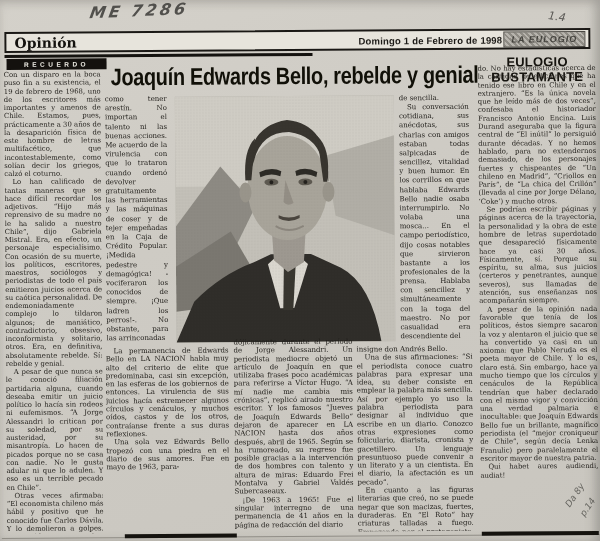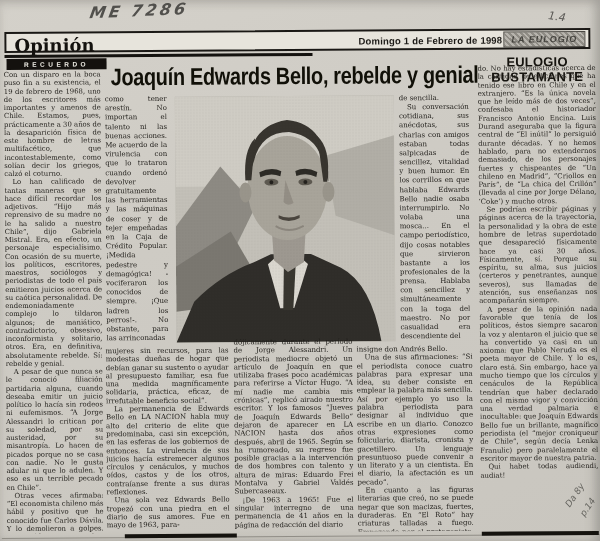--- a/index.html
+++ b/index.html
@@ -22,21 +22,21 @@
   .hw-br1{left:560px;top:492px;font-size:9px;transform:rotate(-55deg);color:#5a5954;opacity:.9;}
   .hw-br2{left:576px;top:504px;font-size:9px;transform:rotate(-55deg);color:#5a5954;opacity:.9;}
 
   
   .masthead{
     position:absolute;left:6px;top:30px;width:586px;height:21px;
     background:#e7e4dc;border:2px solid #1a1815;box-sizing:border-box;
   }
   .masthead .section{
     position:absolute;left:8px;top:1px;font-family:"DejaVu Serif",serif;
-    font-weight:bold;font-size:18px;color:#14120f;
+    font-weight:bold;font-size:14px;color:#14120f;
   }
   .masthead .date{
     position:absolute;left:352px;top:4px;font-family:"Liberation Sans",sans-serif;
     font-weight:bold;font-size:9.5px;color:#1c1a17;letter-spacing:.2px;
   }
   .masthead .logo{
     position:absolute;right:3px;top:1px;width:80px;height:14px;
     background:repeating-linear-gradient(45deg,#8f8c85 0 2px,#b7b4ad 2px 4px);
     border:1px solid #4a4843;color:rgba(52,50,46,.85);
     font-family:"Liberation Sans",sans-serif;font-weight:bold;font-style:italic;
@@ -150,21 +150,20 @@
       <p>Lo han calificado de tantas maneras que se hace difícil recordar los adjetivos. “Hijo más reprensivo de su madre no le ha salido a nuestro Chile”, dijo Gabriela Mistral. Era, en efecto, un personaje especialísimo. Con ocasión de su muerte, los políticos, escritores, maestros, sociólogos y periodistas de todo el país emitieron juicios acerca de su caótica personalidad. De endemoniadamente complejo lo tildaron algunos; de maniático, contradictorio, obsesivo, inconformista y solitario, otros. Era, en definitiva, absolutamente rebelde. Sí: rebelde y genial.</p>
       <p>A pesar de que nunca se le conoció filiación partidaria alguna, cuando deseaba emitir un juicio político lo hacía sin rodeos ni eufemismos. “A Jorge Alessandri lo critican por su soledad, por su austeridad, por su misantropía. Lo hacen de picados porque no se casa con nadie. No le gusta adular ni que lo adulen. Y eso es un terrible pecado en Chile”.</p>
       <p>Otras veces afirmaba: “El economista chileno más hábil y positivo que he conocido fue Carlos Dávila. Y lo demolieron a golpes. Dio vida a grandes, numerosas iniciativas financieras, que después utilizaron, omitiendo el nombre de su creador, por supuesto. El gran defecto de Dávila para los arrenquines y los mediocres: era socialista. Y en Chile ser socialista es</p>
     </div>
 
     <div class="col c2t">
       <p class="cont">como tener arestín. No importan el talento ni las buenas acciones. Me acuerdo de la virulencia con que lo trataron cuando ordenó devolver gratuitamente las herramientas y las máquinas de coser y de tejer empeñadas en la Caja de Crédito Popular. ¡Medida pedestre y demagógica! -vociferaron los conocidos de siempre. ¡Que ladren los perros!-. No obstante, para las arrinconadas</p>
     </div>
 
     <div class="col c2b">
-      <p class="cont">mujeres sin recursos, para las modestas dueñas de hogar que debían ganar su sustento o ayudar al presupuesto familiar, esa fue una medida magníficamente solidaria, práctica, eficaz, de irrefutable beneficio social”.</p>
       <p>La permanencia de Edwards Bello en LA NACION habla muy alto del criterio de elite que predominaba, casi sin excepción, en las esferas de los gobiernos de entonces. La virulencia de sus juicios hacía estremecer algunos círculos y cenáculos, y muchos oídos, castos y de los otros, contraíanse frente a sus duras reflexiones.</p>
       <p>Una sola vez Edwards Bello tropezó con una piedra en el diario de sus amores. Fue en mayo de 1963, para-</p>
     </div>
 
     <div class="col c3">
       <p class="cont">dójicamente durante el período de Jorge Alessandri. Un periodista mediocre objetó un artículo de Joaquín en que utilizaba frases poco académicas para referirse a Víctor Hugo. “A mí nadie me cambia mis crónicas”, replicó airado nuestro escritor. Y los famosos “Jueves de Joaquín Edwards Bello” dejaron de aparecer en LA NACION hasta dos años después, abril de 1965. Según se ha rumoreado, su regreso fue posible gracias a la intervención de dos hombres con talento y altura de miras: Eduardo Frei Montalva y Gabriel Valdés Subercaseaux.</p>
       <p>¡De 1963 a 1965! Fue el singular interregno de una permanencia de 41 años en la página de redacción del diario</p>
     </div>
 
     <div class="col c4t">
@@ -175,21 +174,21 @@
     <div class="col c4b">
       <p class="cont">insigne don Andrés Bello.</p>
       <p>Una de sus afirmaciones: “Si el periodista conoce cuatro palabras para expresar una idea, su deber consiste en emplear la palabra más sencilla. Así por ejemplo yo uso la palabra periodista para designar al individuo que escribe en un diario. Conozco otras expresiones como foliculario, diarista, cronista y gacetillero. Un lenguaje presuntuoso puede convenir a un literato y a un cientista. En el diario, la afectación es un pecado”.</p>
       <p>En cuanto a las figuras literarias que creó, no se puede negar que son macizas, fuertes, duraderas. En “El Roto” hay criaturas talladas a fuego. Empezando por el protagonista, Esmeral-</p>
     </div>
 
     <div class="col c5">
       <p class="cont">do. No hay estadísticas acerca de la cantidad de ediciones que ha tenido ese libro en Chile y en el extranjero. “Es la única novela que he leído más de dos veces”, confesaba el historiador Francisco Antonio Encina. Luis Durand aseguraba que la figura central de “El inútil” lo persiguió durante décadas. Y no hemos hablado, para no extendernos demasiado, de los personajes fuertes y chispeantes de “Un chileno en Madrid”, “Criollos en París”, de “La chica del Crillón” (llevada al cine por Jorge Délano, ‘Coke’) y mucho otros.</p>
       <p>Se podrían escribir páginas y páginas acerca de la trayectoria, la personalidad y la obra de este hombre de letras superdotado que desapareció físicamente hace ya casi 30 años. Físicamente, sí. Porque su espíritu, su alma, sus juicios (certeros y penetrantes, aunque severos), sus llamadas de atención, sus enseñanzas nos acompañarán siempre.</p>
       <p>A pesar de la opinión nada favorable que tenía de los políticos, éstos siempre sacaron la voz y alentaron el juicio que se ha convertido ya casi en un axioma: que Pablo Neruda es el poeta mayor de Chile. Y lo es, claro está. Sin embargo, hace ya mucho tiempo que los círculos y cenáculos de la República tendrían que haber declarado con el mismo vigor y convicción una verdad palmaria e inocultable: que Joaquín Edwards Bello fue un brillante, magnífico periodista (el “mejor croniqueur de Chile”, según decía Lenka Franulic) pero paralelamente el escritor mayor de nuestra patria.</p>
-      <p>Qui habet todas audiendi, audiat!</p>
+      <p>Qui habet aures audiendi, audiat!</p>
     </div>
 
     <div class="hairline"></div>
     <div class="bar bar-left"></div>
     <div class="bar bar-right"></div>
 
     <div class="hw hw-br1">Da 8y</div>
     <div class="hw hw-br2">p.14</div>
 
   </div>

